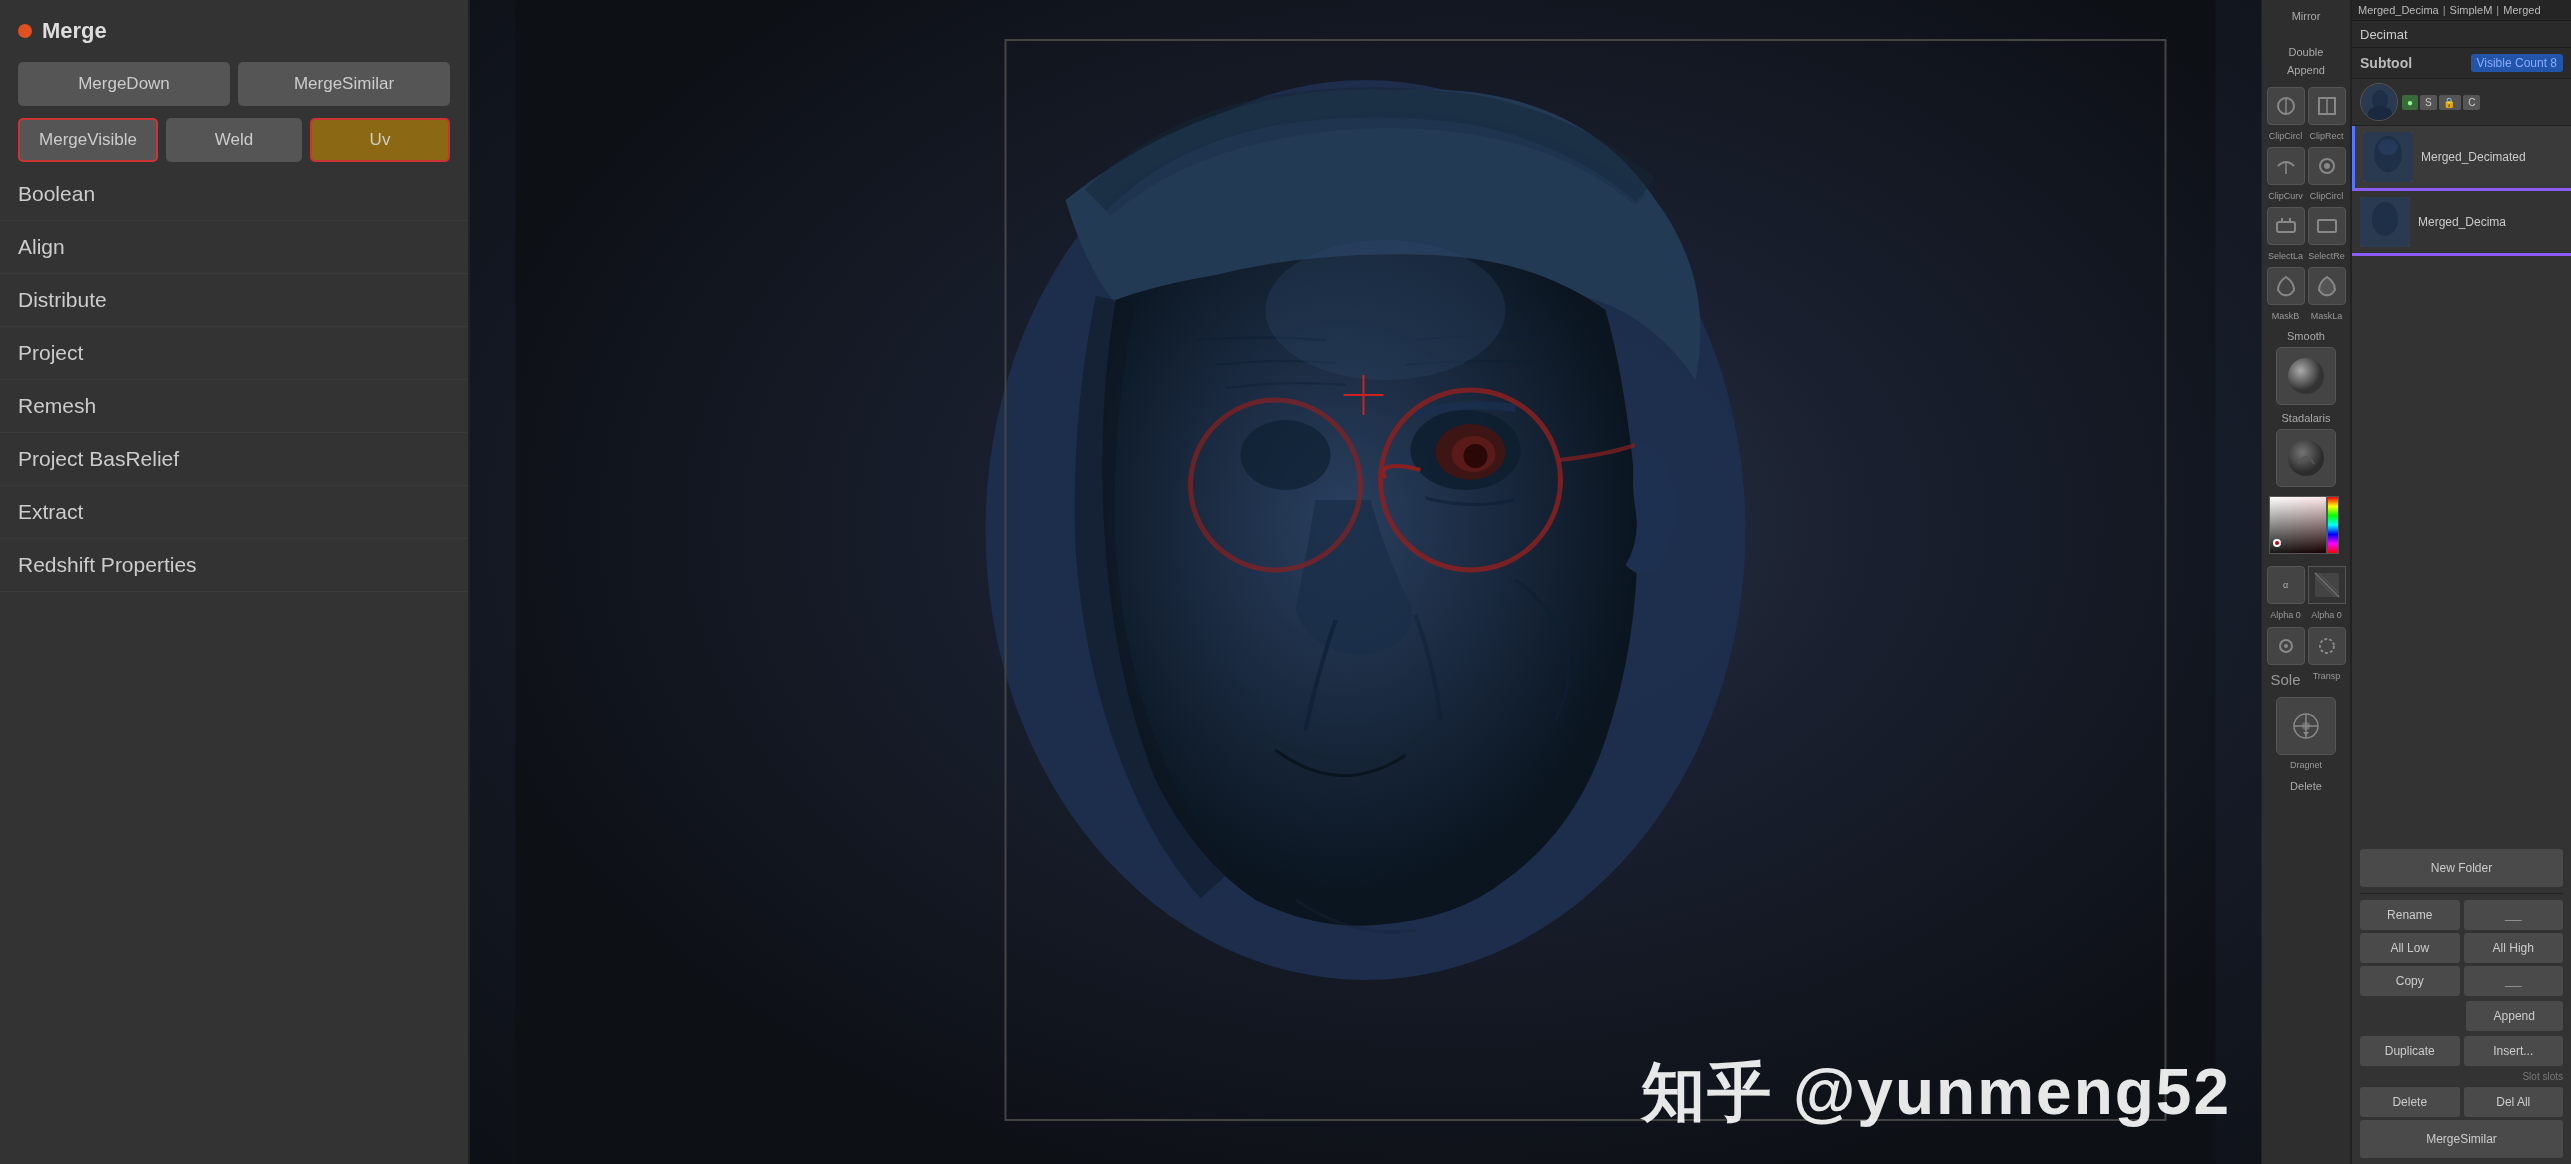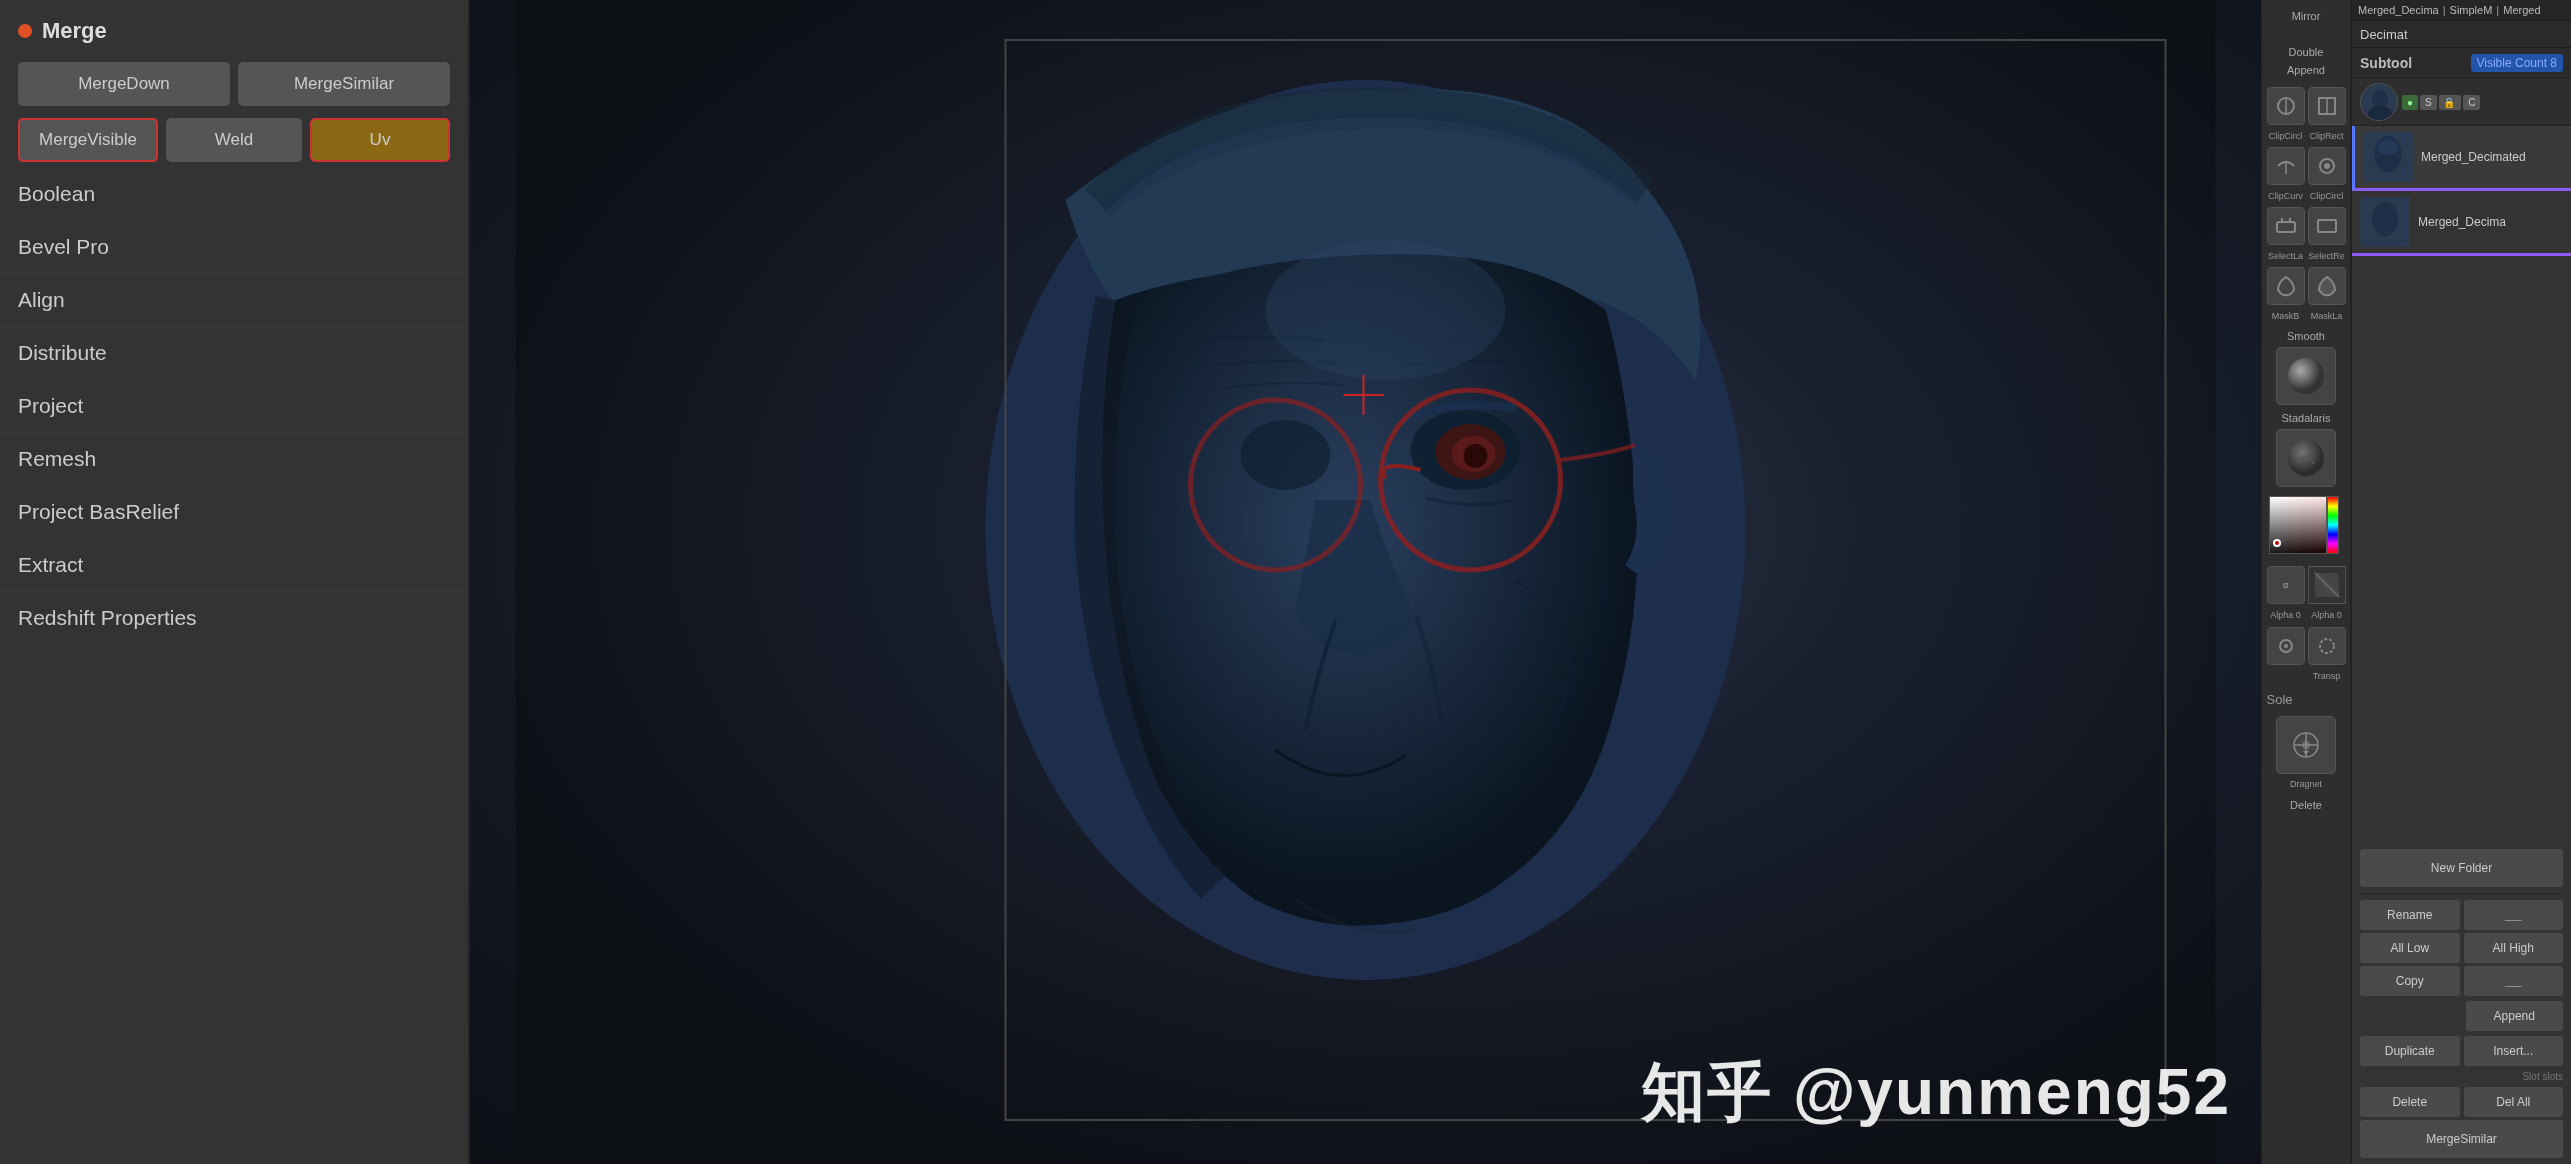--- a/index.html
+++ b/index.html
@@ -303,21 +303,20 @@
     <button class="btn">MergeSimilar</button>
   </div>
 
   <div class="button-row">
     <button class="btn btn-highlighted">MergeVisible</button>
     <button class="btn">Weld</button>
     <button class="btn btn-orange">Uv</button>
   </div>
 
   <div class="menu-item">Boolean</div>
-  <div class="menu-item">Bevel Pro</div>
   <div class="menu-item">Align</div>
   <div class="menu-item">Distribute</div>
   <div class="menu-item">Project</div>
   <div class="menu-item">Remesh</div>
   <div class="menu-item">Project BasRelief</div>
   <div class="menu-item">Extract</div>
   <div class="menu-item">Redshift Properties</div>
 </div>
 
 <div class="center-viewport">
@@ -556,21 +555,21 @@
           <circle cx="12" cy="12" r="2" fill="#888"></circle>
         </svg>
     </div>
     <div class="tool-sm">
       <svg width="24" height="24" viewBox="0 0 24 24">
           <circle cx="12" cy="12" r="7" fill="none" stroke="#888" stroke-width="2" stroke-dasharray="3,2"></circle>
         </svg>
     </div>
   </div>
   <div class="tool-row">
-    <div style="font-size:13px;color:#999;width:38px;text-align:left;margin-top:21px;">Sole</div>
+    <div style="font-size:15px;color:#999;width:38px;text-align:center;">Sole</div>
     <div style="font-size:9px;color:#999;width:38px;text-align:center;">Transp</div>
   </div>
 
   <div class="tool-icon-btn" style="margin-top:4px;">
     <svg width="36" height="36" viewBox="0 0 36 36">
       <circle cx="18" cy="18" r="12" fill="none" stroke="#888" stroke-width="1.5"></circle>
       <line x1="6" y1="18" x2="30" y2="18" stroke="#888" stroke-width="1.5"></line>
       <line x1="18" y1="6" x2="18" y2="30" stroke="#888" stroke-width="1.5"></line>
       <circle cx="18" cy="18" r="4" fill="#888" opacity="0.6"></circle>
       <polygon points="18,28 15,24 21,24" fill="#888"></polygon>

